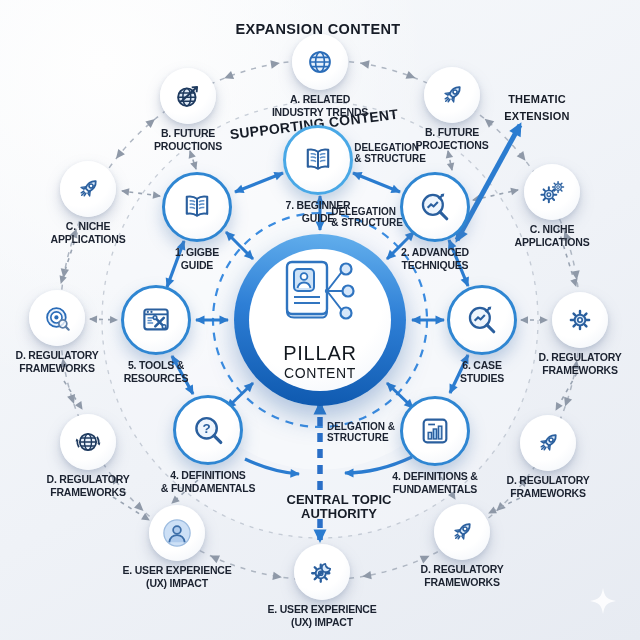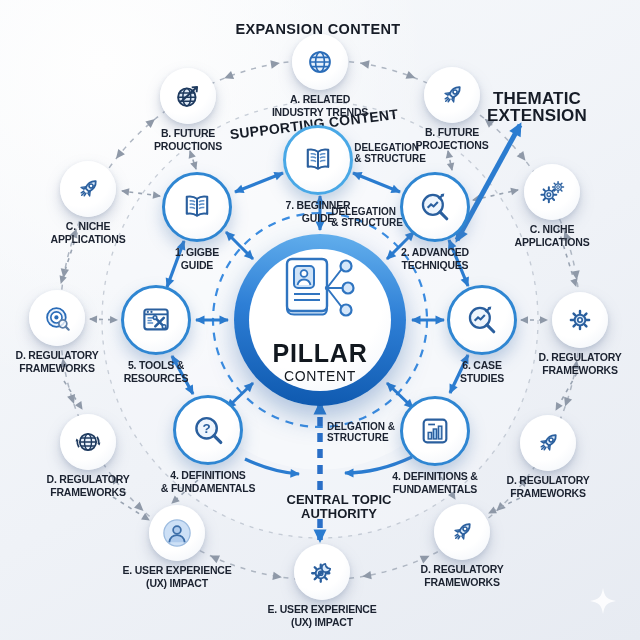--- a/index.html
+++ b/index.html
@@ -19,36 +19,36 @@
   .ring.lt .c{border-color:#49a8e6}
   .lbl{position:absolute;left:0;transform:translate(-50%,0);width:142px;text-align:center;
        white-space:pre-line;font-weight:bold;font-size:10.5px;line-height:13px;
        letter-spacing:-0.2px;color:#1b2230}
   .exp .lbl{top:31px}
   .ring .lbl{top:39px}
   .title{position:absolute;transform:translateX(-50%);text-align:center;font-weight:bold;
          color:#161c27;white-space:pre-line}
   #t-exp{left:318px;top:21px;font-size:14.5px;letter-spacing:.4px}
   #t-sup{left:314px;top:116px;font-size:14px;letter-spacing:.3px;transform:translateX(-50%) rotate(-7deg)}
-  #t-them{left:537px;top:91px;font-size:17px;line-height:16.5px;letter-spacing:.2px}
+  #t-them{left:537px;top:91px;font-size:11px;line-height:16.5px;letter-spacing:.2px}
   #t-cen{left:339px;top:493px;font-size:13px;line-height:13.5px}
   .edge{position:absolute;transform:translateX(-50%);font-weight:bold;
         font-size:10px;line-height:11px;color:#1b2230;white-space:pre-line}
   #e1{left:390px;top:142px}
   #e2{left:367px;top:206px}
   #e3{left:361px;top:421px}
   .center{position:absolute;left:320px;top:320px}
   .cring{position:absolute;transform:translate(-50%,-50%);width:172px;height:172px;border-radius:50%;
          background:linear-gradient(185deg,#66b2ee 0%,#2e7fd6 45%,#0d57ad 100%);
          box-shadow:0 12px 26px rgba(40,95,165,.35);
          display:flex;align-items:center;justify-content:center}
   .cinner{width:142px;height:142px;border-radius:50%;
           background:radial-gradient(circle at 40% 30%,#ffffff 60%,#eef3fa 100%);
           display:flex;flex-direction:column;align-items:center;justify-content:center}
-  .ctitle{font-size:25px;font-weight:bold;letter-spacing:.8px;color:#12181f;margin-top:20px}
+  .ctitle{font-size:20px;font-weight:normal;letter-spacing:.8px;color:#12181f;margin-top:20px}
   .csub{font-size:14px;font-weight:normal;letter-spacing:.6px;color:#12181f}
 </style>
 </head>
 <body>
 
 <div class="stage">
 
 <svg class="layer" width="640" height="640" viewBox="0 0 640 640">
   <defs>
     <marker id="mb" markerUnits="userSpaceOnUse" markerWidth="14" markerHeight="12" refX="9" refY="5" orient="auto-start-reverse">

